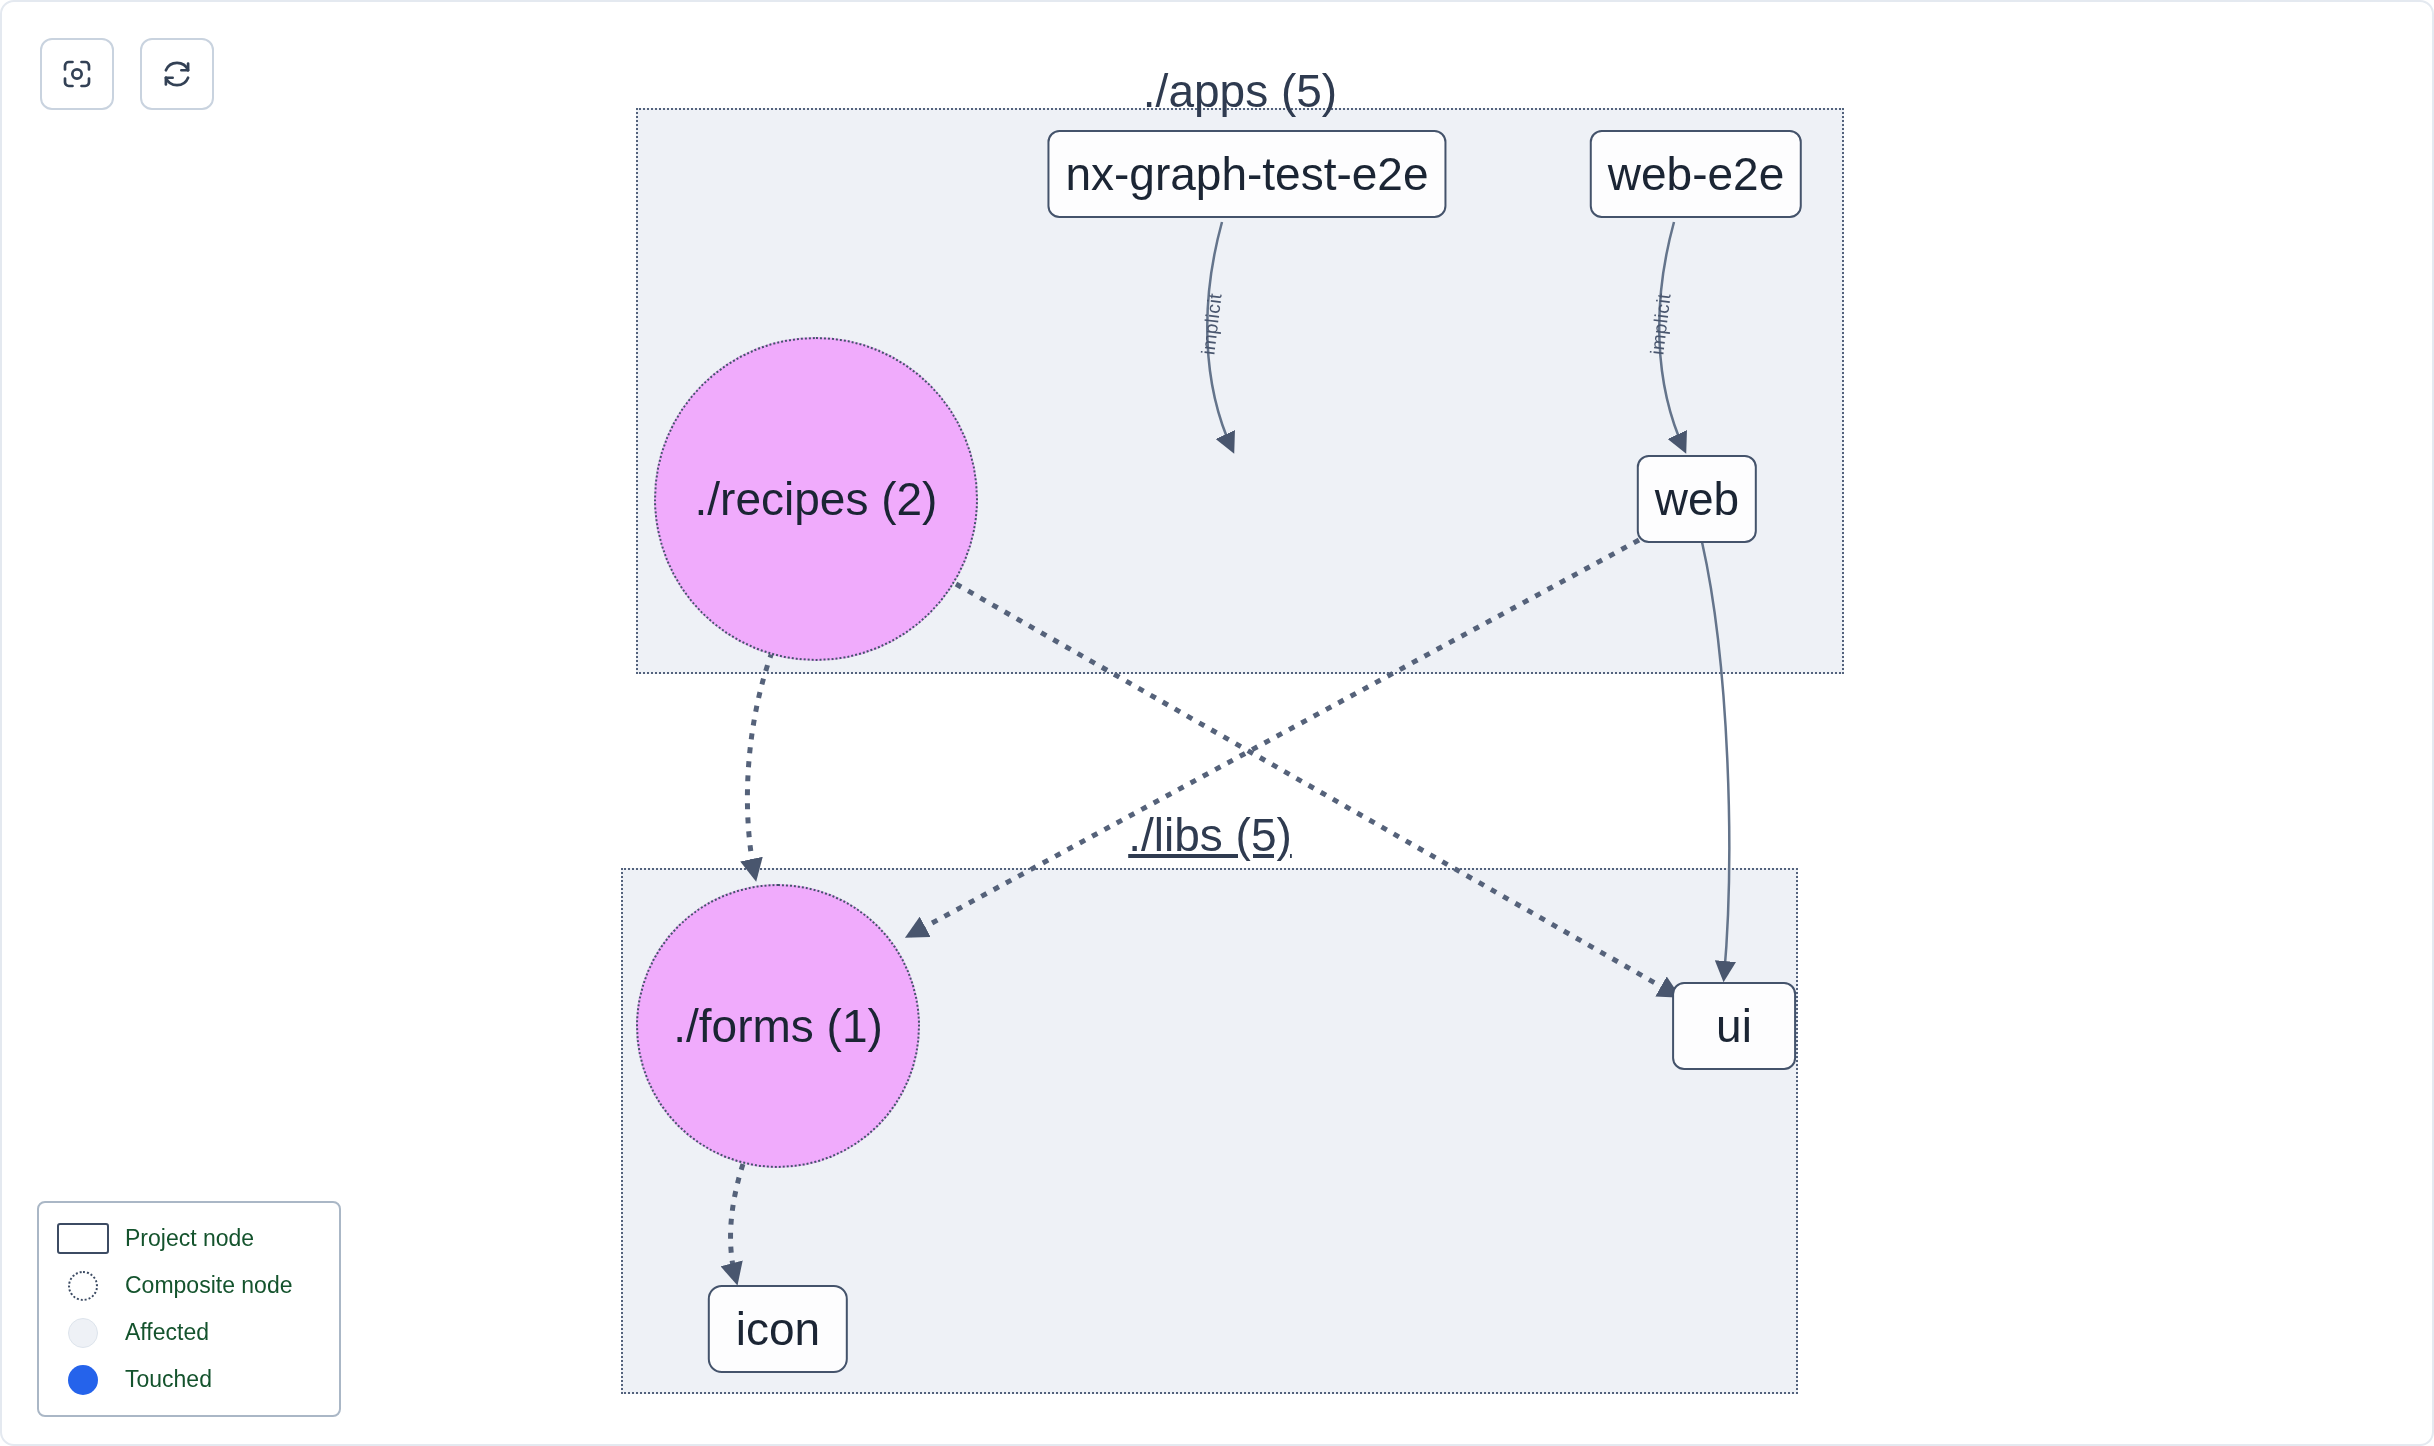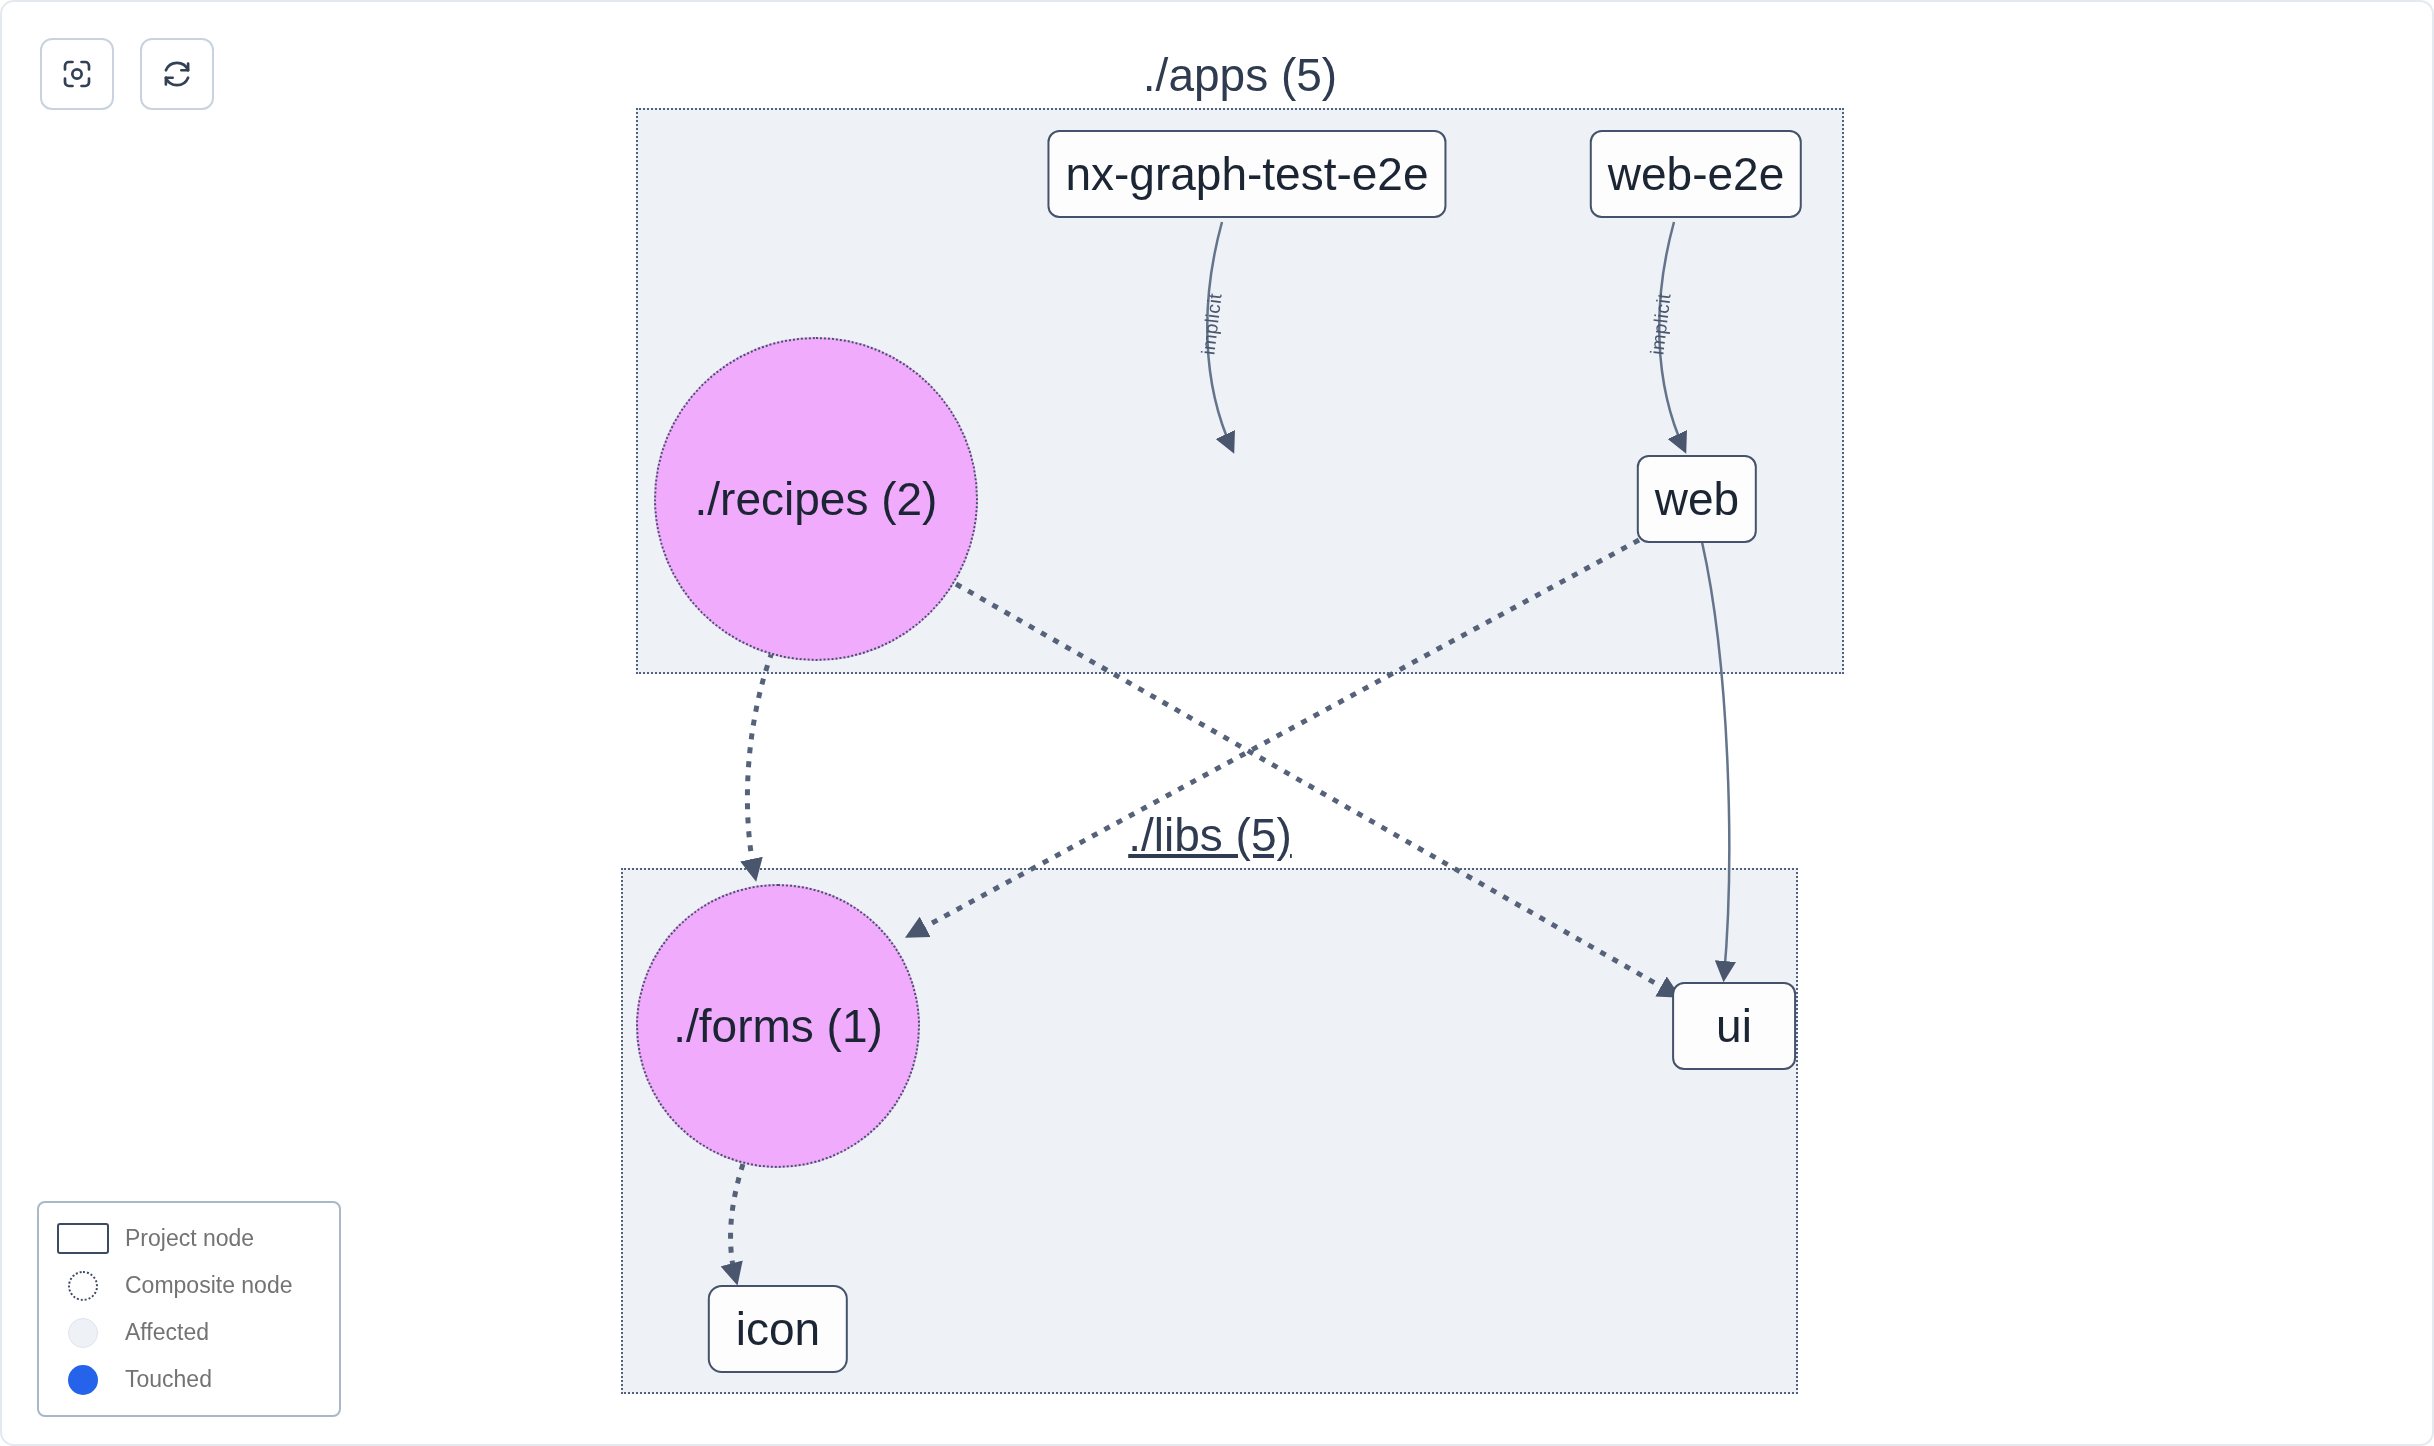--- a/index.html
+++ b/index.html
@@ -25,21 +25,21 @@
   #cluster-apps { left: 634px; top: 106px; width: 1208px; height: 566px; }
   #cluster-libs { left: 619px; top: 866px; width: 1177px; height: 526px; }
   .cluster-label {
     position: absolute;
     transform: translateX(-50%);
     font-size: 46px;
     color: #2f3b50;
     z-index: 3;
     white-space: nowrap;
   }
-  #apps-label { left: 1238px; top: 46px; }
+  #apps-label { left: 1238px; top: 62px; }
   #libs-label { left: 1208px; top: 806px; text-decoration: underline; }
 
   
   #edges { position: absolute; left: 0; top: 0; z-index: 2; }
   .edge-solid { stroke: #64748b; stroke-width: 2.5; fill: none; }
   .edge-dashed { stroke: #55627a; stroke-width: 5; fill: none; stroke-dasharray: 6 8; }
   .edge-label {
     position: absolute;
     transform: translate(-50%,-50%) rotate(-83deg);
     font-size: 19px;
@@ -112,21 +112,21 @@
     left: 35px; top: 1199px;
     width: 304px;
     background: #ffffff;
     border: 2px solid #aab7c6;
     border-radius: 8px;
     padding: 12px 16px;
     z-index: 5;
   }
   .legend-row { display: flex; align-items: center; gap: 14px; height: 47px; }
   .legend-icon { width: 56px; display: flex; align-items: center; justify-content: center; }
-  .legend-label { font-size: 23px; color: #737373; }
+  .legend-label { font-size: 23px; color: #14532d; }
   .li-project   { width: 52px; height: 31px; border: 2.5px solid #3c4b63; border-radius: 3px; background: #fff; }
   .li-composite { width: 30px; height: 30px; border: 2.5px dotted #3c4b63; border-radius: 50%; background: #fff; }
   .li-affected  { width: 30px; height: 30px; border-radius: 50%; background: #eef1f6; border: 1px solid #dde4ec; }
   .li-touched   { width: 30px; height: 30px; border-radius: 50%; background: #2563eb; }
 </style>
 </head>
 <body>
 
 <div id="canvas">
 

